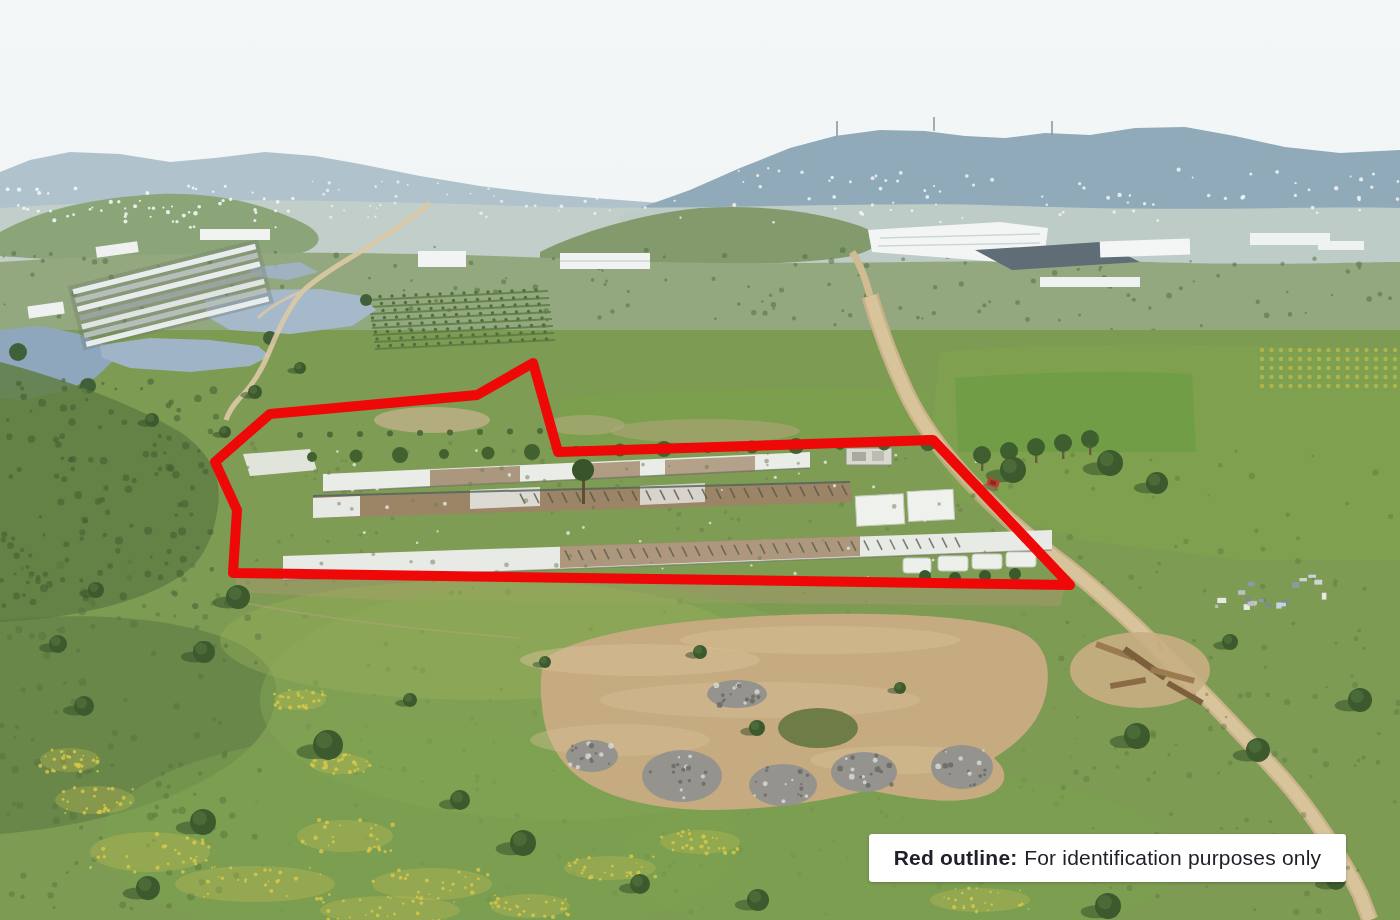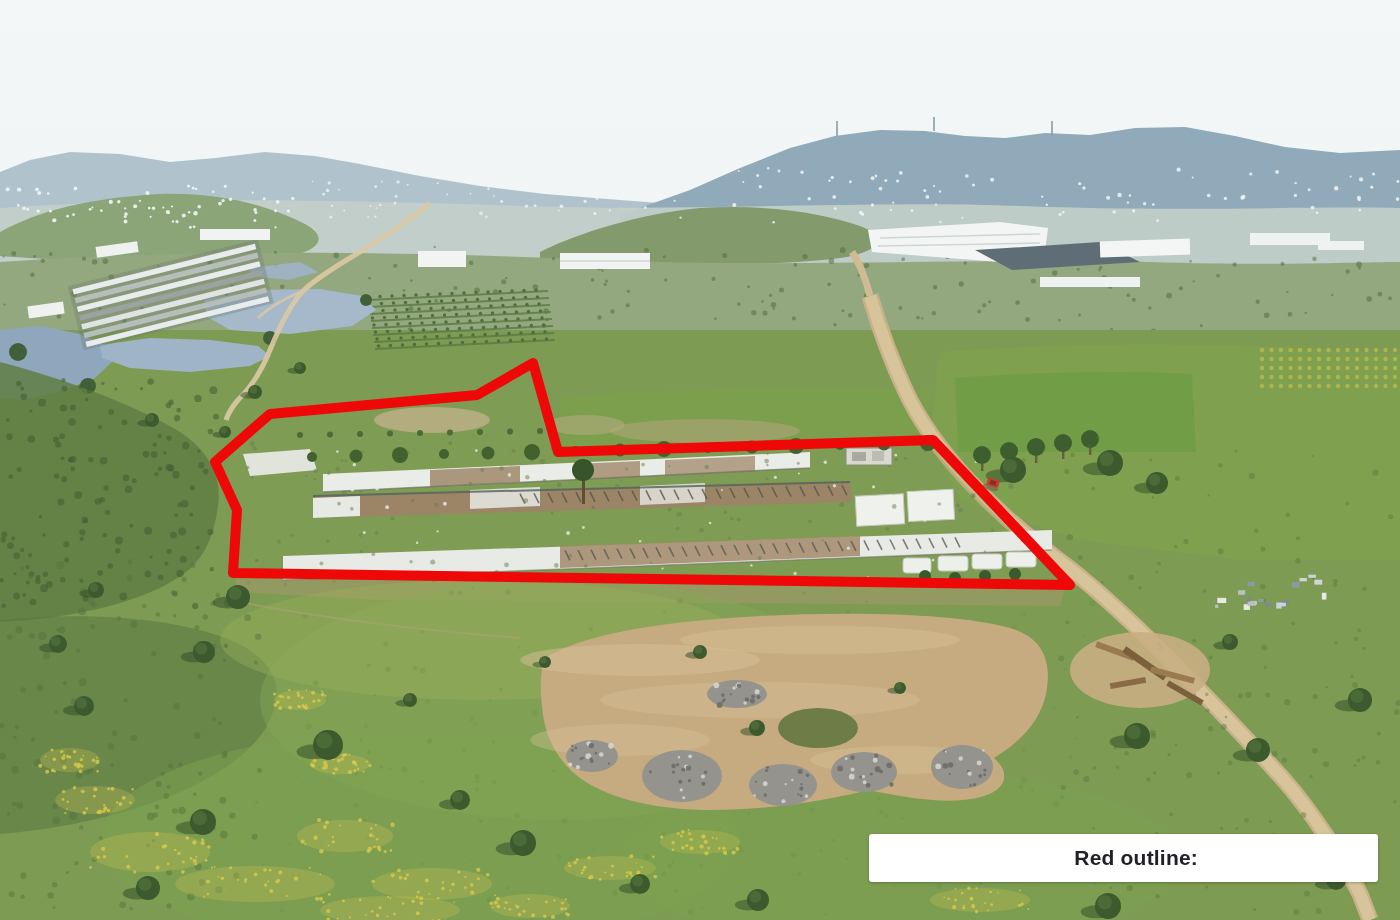--- a/index.html
+++ b/index.html
@@ -12,21 +12,20 @@
   }
   .scene svg{position:absolute;left:0;top:0;}
   .disclaimer{
     position:absolute;
     left:869px;top:834px;width:477px;height:48px;
     background:#ffffff;border-radius:3px;
     display:flex;align-items:center;justify-content:center;
     font-size:21px;color:#20202a;letter-spacing:0.2px;
     box-shadow:0 1px 3px rgba(0,0,0,.25);
     white-space:nowrap;
-    padding-left:32px;
   }
   .disclaimer .b{font-weight:700;margin-right:0.32em;}
 </style>
 </head>
 <body>
 
 <div class="scene">
 
 <svg width="1400" height="920" viewBox="0 0 1400 920">
 
@@ -2175,14 +2174,15 @@
     <ellipse cx="992" cy="488" rx="8" ry="3" fill="#6e6045" opacity="0.6"></ellipse>
     <rect x="987" y="479" width="12" height="7.5" rx="1.5" fill="#c63a2e"></rect>
     <rect x="990" y="480.5" width="6" height="4.5" fill="#7e2a22" opacity="0.85"></rect>
   </g>
 
   <polygon points="215,462 270,414 477,395 533,363 558,452 933,440 1070,585 233,573 237,510" fill="none" stroke="#ee0808" stroke-width="10" stroke-linejoin="round"></polygon>
 </svg>
 
   <div class="disclaimer">
     <span class="b">Red outline:</span>
+    <span>For identification purposes only</span>
   </div>
 </div>
 
 </body></html>

